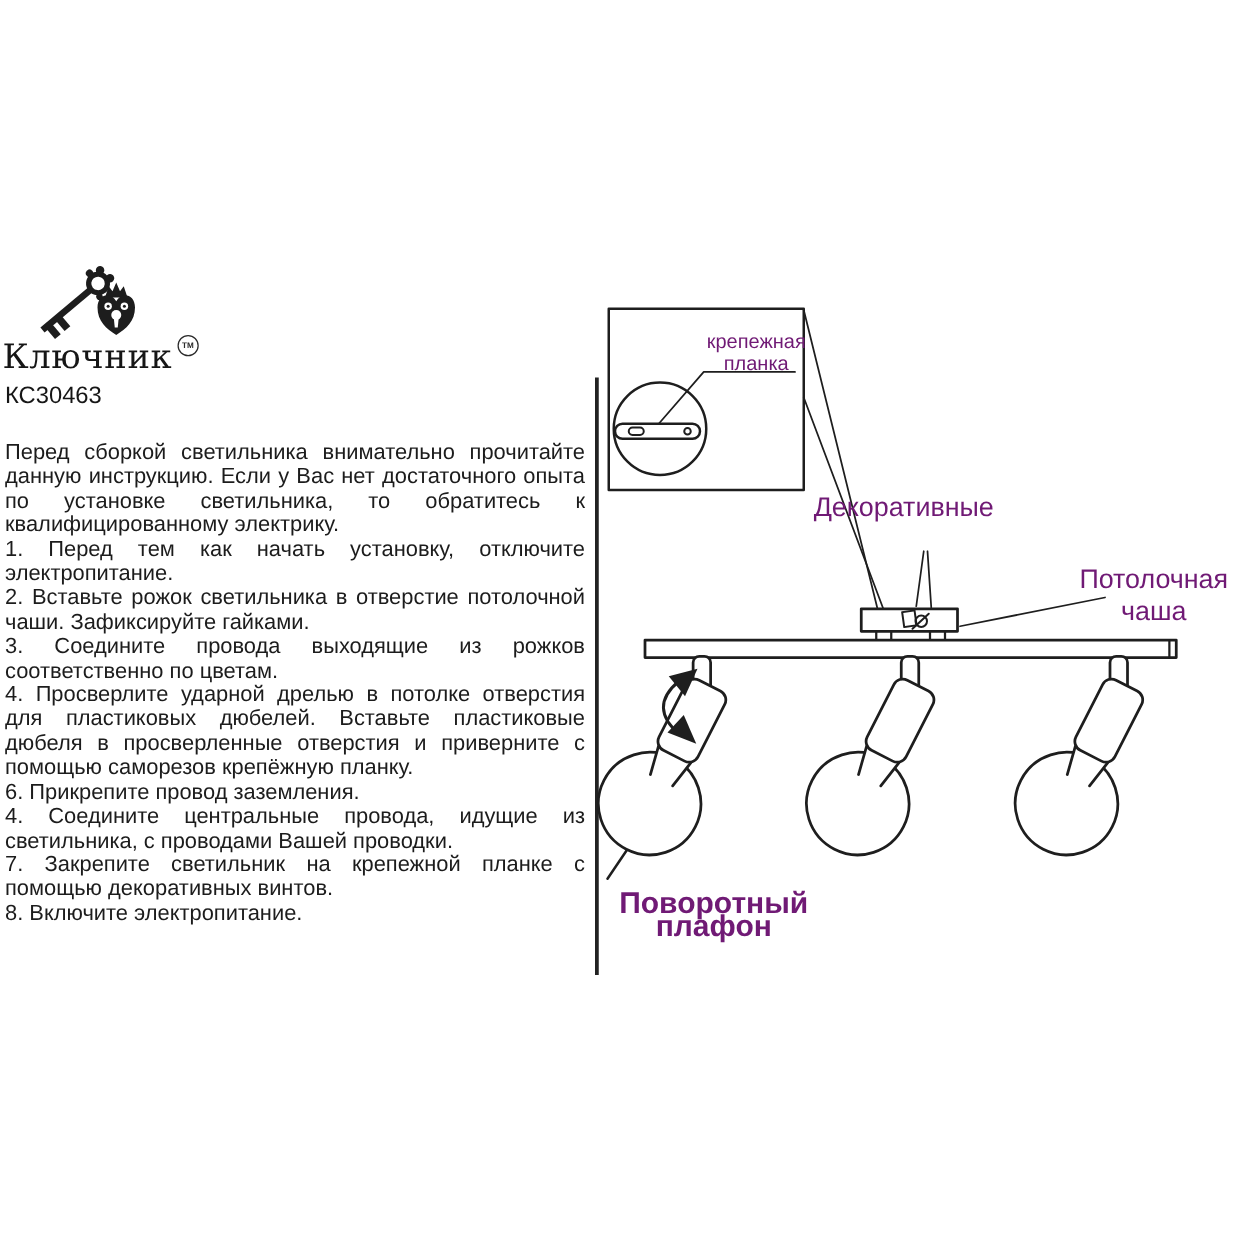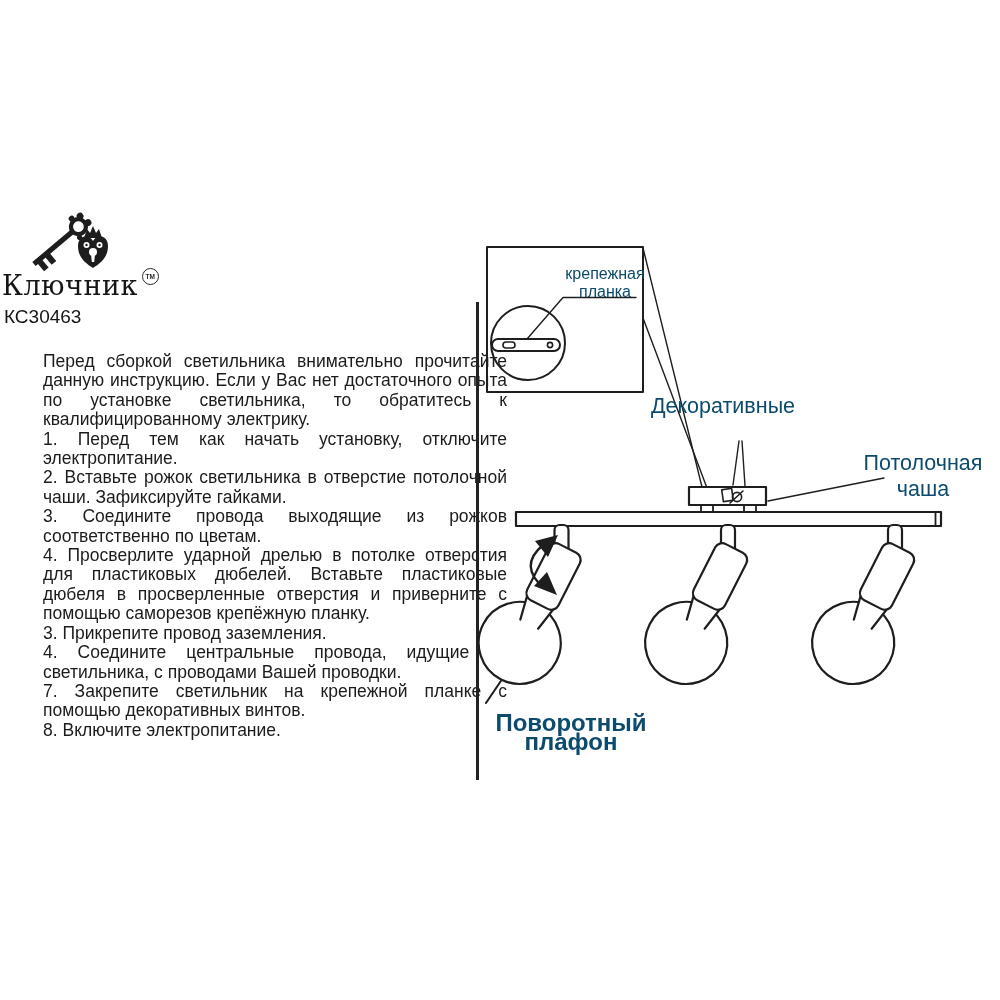--- a/index.html
+++ b/index.html
@@ -16,28 +16,28 @@
   }
   .tm-badge {
     display:inline-block; vertical-align:top; margin-left:4px; margin-top:-2px;
     width:15px; height:15px; border:1.4px solid #2a2a2a; border-radius:50%;
     font-size:6.5px; line-height:15px; text-align:center; font-weight:bold; color:#2a2a2a;
   }
   .model { position:absolute; left:4px; top:306px; font-size:19px; color:#161616; }
   
   .instructions {
     position:absolute; left:4px; top:352px; width:464px;
-    font-size:17.5px; line-height:19.4px; color:#1c1c1c;margin-left:39px;
+    font-size:17.5px; line-height:19.4px; color:#1c1c1c;
   }
   .instructions p { margin:0; text-align:justify; }
   
   .divider { position:absolute; left:476px; top:302px; width:2.5px; height:478px; background:#222; }
   
   .diagram { position:absolute; left:0; top:0; }
-  .dlabel { position:absolute; text-align:center; color:#0c4a6e; }
+  .dlabel { position:absolute; text-align:center; color:#701a75; }
   .dlabel-bracket { left:535px; top:265px; width:140px; font-size:16px; line-height:18px; }
   .dlabel-screws  { left:643px; top:392px; width:160px; font-size:21.5px; line-height:28px; }
   .dlabel-cup     { left:843px; top:450px; width:160px; font-size:21.5px; line-height:26px; }
   .dlabel-shade   { left:491px; top:713px; width:160px; font-size:24px;  line-height:19px;font-weight:bold; }
 </style>
 </head>
 <body>
 
 <div class="page">
 
@@ -67,21 +67,21 @@
     <span class="brand-name">Ключник</span><span class="tm-badge">TM</span>
   </div>
   <div class="model">КС30463</div>
 
   <div class="instructions">
     <p>Перед сборкой светильника внимательно прочитайте данную инструкцию. Если у Вас нет достаточного опыта по установке светильника, то обратитесь к квалифицированному электрику.</p>
     <p>1. Перед тем как начать установку, отключите электропитание.</p>
     <p>2. Вставьте рожок светильника в отверстие потолочной чаши. Зафиксируйте гайками.</p>
     <p>3. Соедините провода выходящие из рожков соответственно по цветам.</p>
     <p>4. Просверлите ударной дрелью в потолке отверстия для пластиковых дюбелей. Вставьте пластиковые дюбеля в просверленные отверстия и приверните с помощью саморезов крепёжную планку.</p>
-    <p>3. Прикрепите провод заземления.</p>
+    <p>6. Прикрепите провод заземления.</p>
     <p>4. Соедините центральные провода, идущие из светильника, с проводами Вашей проводки.</p>
     <p>7. Закрепите светильник на крепежной планке с помощью декоративных винтов.</p>
     <p>8. Включите электропитание.</p>
   </div>
 
   <div class="divider"></div>
 
   <svg class="diagram" width="1000" height="1000" viewBox="0 0 1000 1000" fill="none" stroke="#1e1e1e" stroke-width="2.2" stroke-linejoin="round" stroke-linecap="round">
 
     <g stroke-width="1.4">

